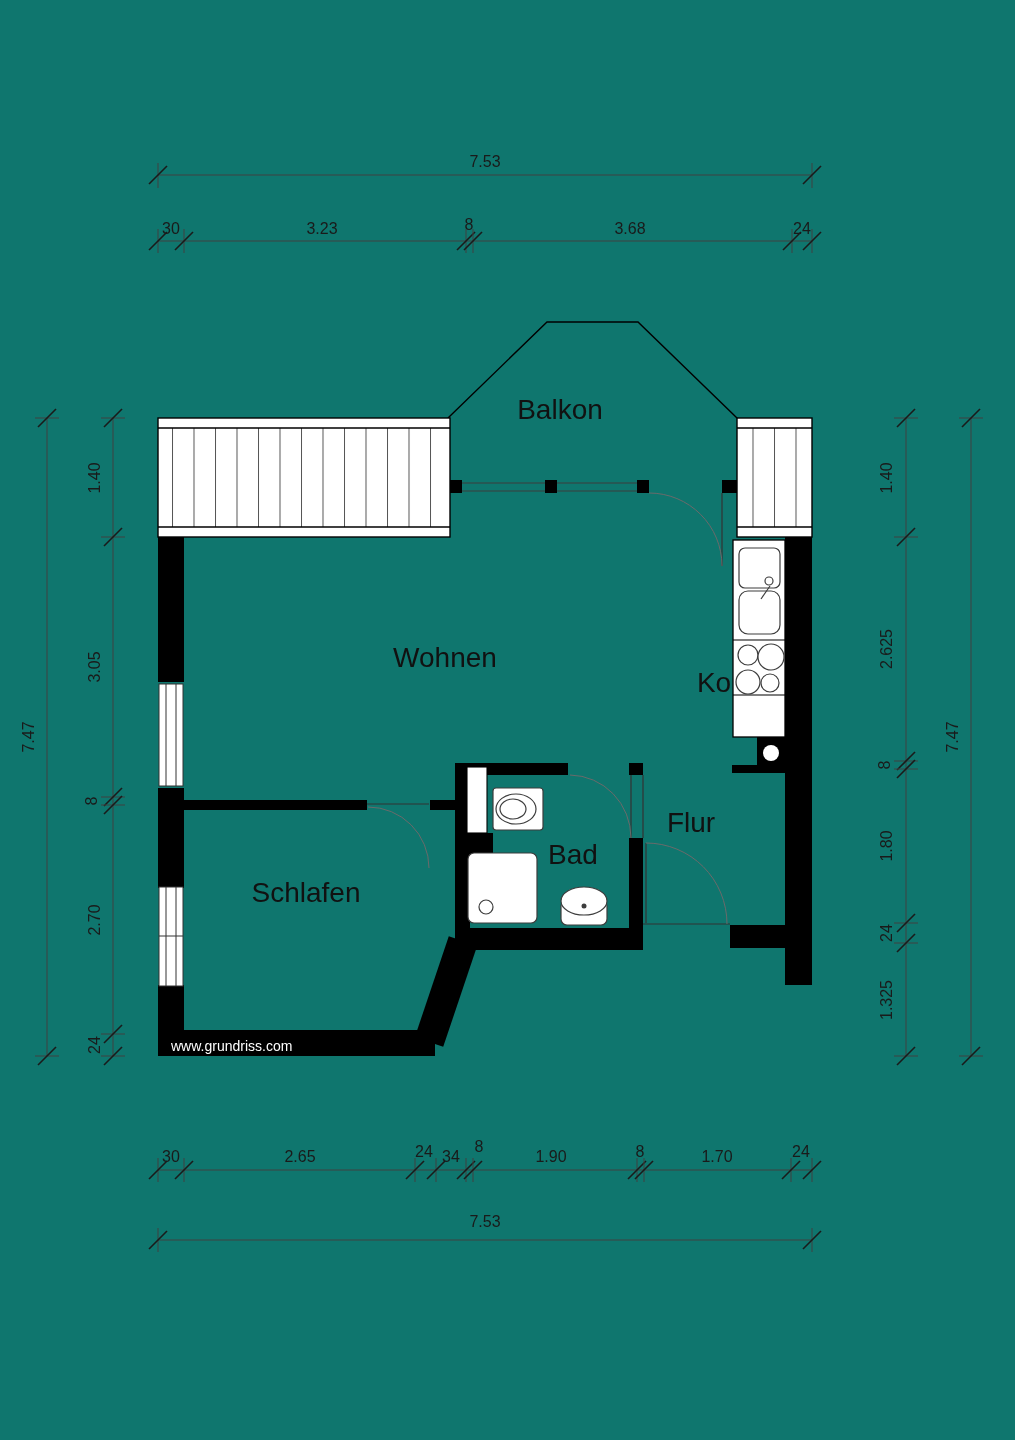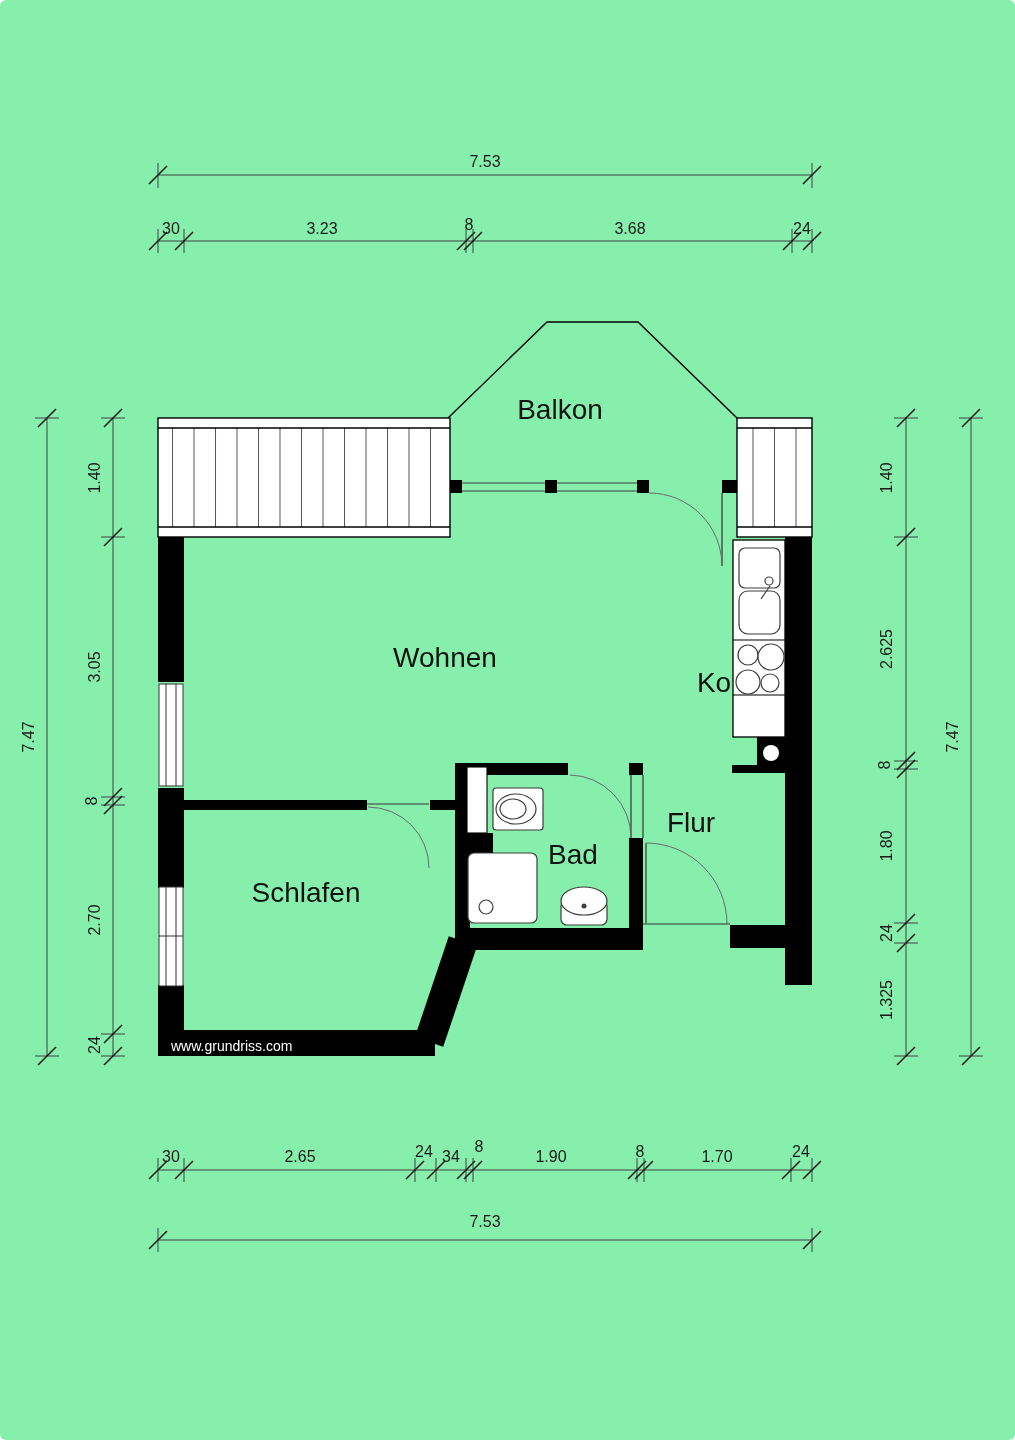--- a/index.html
+++ b/index.html
@@ -1,16 +1,16 @@
 <!DOCTYPE html>
 <html><head>
 <meta charset="utf-8">
 <style>
   html,body{margin:0;padding:0;background:#fff;}
-  .page{width:1015px;height:1440px;position:relative;background:#86efac;border-radius:6px;}
+  .page{width:1015px;height:1440px;position:relative;background:#0f766e;}
   svg{display:block;}
   .dim{stroke:#404040;stroke-width:1;fill:none;}
   .slash{stroke:#1a1a1a;stroke-width:1.6;}
   .dimtxt{font:16px "Liberation Sans",sans-serif;fill:#1a1a1a;text-anchor:middle;}
   .room{font:28px "Liberation Sans",sans-serif;fill:#111;text-anchor:middle;}
   .wm{font:14px "Liberation Sans",sans-serif;fill:#fff;}
   .wall{fill:#000;stroke:none;}
   .thin{stroke:#000;stroke-width:1.4;fill:none;}
   .thinw{stroke:#000;stroke-width:1.4;fill:#fff;}
   .fix{stroke:#3d3d3d;stroke-width:1.2;fill:#fff;}

